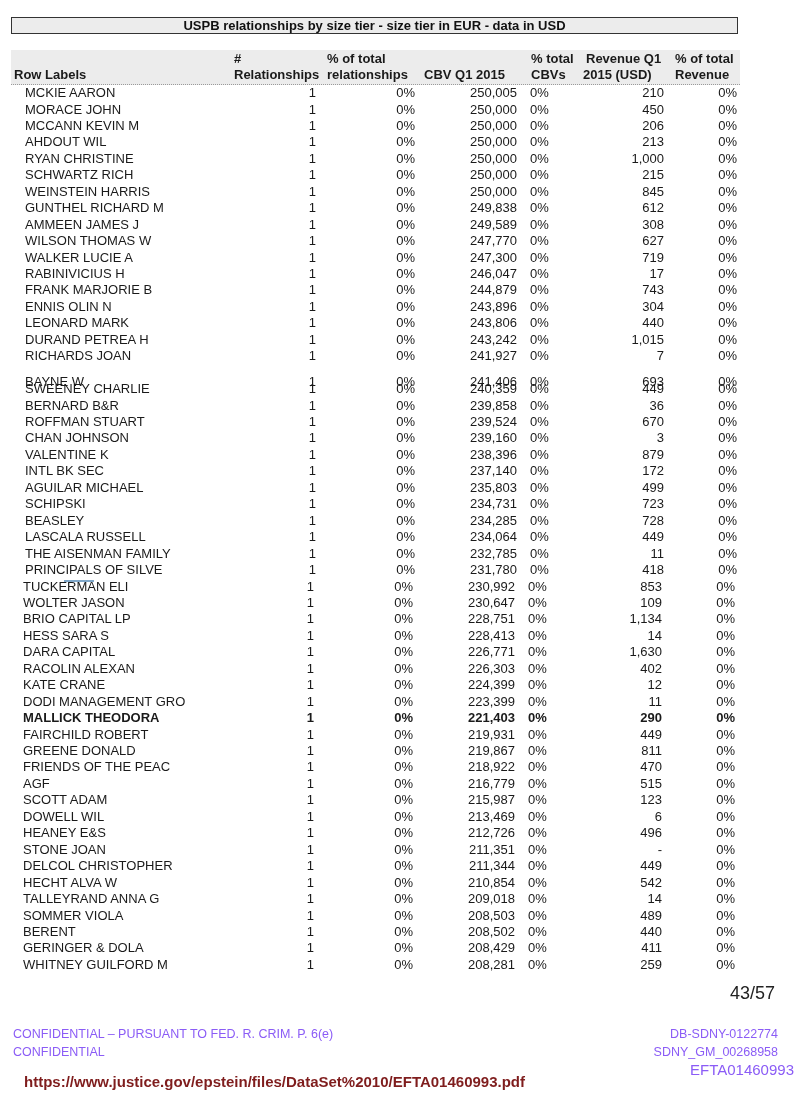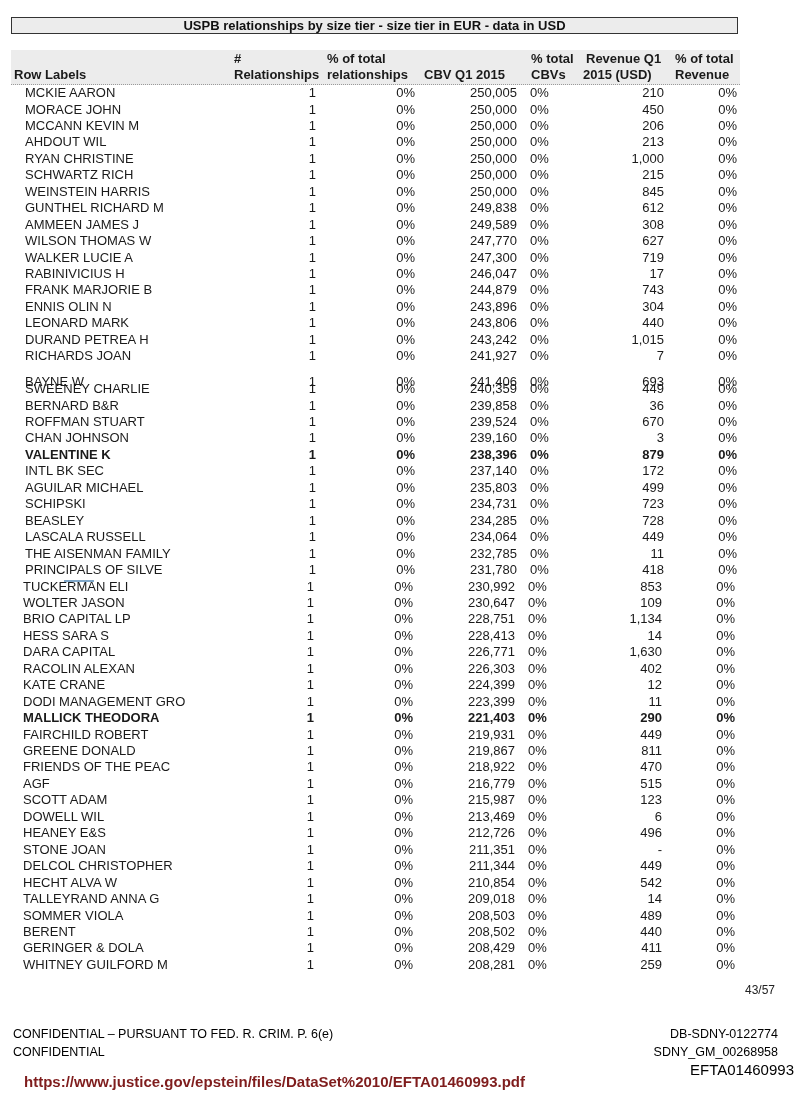--- a/index.html
+++ b/index.html
@@ -84,27 +84,27 @@
       left: 64px;
       top: 580px;
       width: 30px;
       height: 2px;
       background: #7fa7c9;
     }
     #page-number {
       position: absolute;
       right: 31px;
       top: 983px;
-      font-size: 12px;
+      font-size: 18px;
       color: #222;
     }
     .footer-text {
       position: absolute;
       font-size: 12.5px;
-      color: #000000;
+      color: #8b5cf6;
       white-space: nowrap;
     }
     #footer-conf-1 { left: 13px; top: 1027px; }
     #footer-conf-2 { left: 13px; top: 1045px; }
     #footer-id-1 { right: 28px; top: 1027px; }
     #footer-id-2 { right: 28px; top: 1045px; }
     #footer-efta { right: 12px; top: 1061px; font-size: 15px; }
     #footer-url {
       position: absolute;
       left: 24px;
@@ -327,21 +327,21 @@
     </div>
     <div class="row" style="top: 430.4px;">
       <span class="cell c-name">CHAN JOHNSON</span>
       <span class="cell c-count">1</span>
       <span class="cell c-pctrel">0%</span>
       <span class="cell c-cbv">239,160</span>
       <span class="cell c-pctcbv">0%</span>
       <span class="cell c-rev">3</span>
       <span class="cell c-pctrev">0%</span>
     </div>
-    <div class="row" style="top: 446.9px; font-weight: bold;">
+    <div class="row" style="top: 446.9px;">
       <span class="cell c-name">VALENTINE K</span>
       <span class="cell c-count">1</span>
       <span class="cell c-pctrel">0%</span>
       <span class="cell c-cbv">238,396</span>
       <span class="cell c-pctcbv">0%</span>
       <span class="cell c-rev">879</span>
       <span class="cell c-pctrev">0%</span>
     </div>
     <div class="row" style="top: 463.3px;">
       <span class="cell c-name">INTL BK SEC</span>

